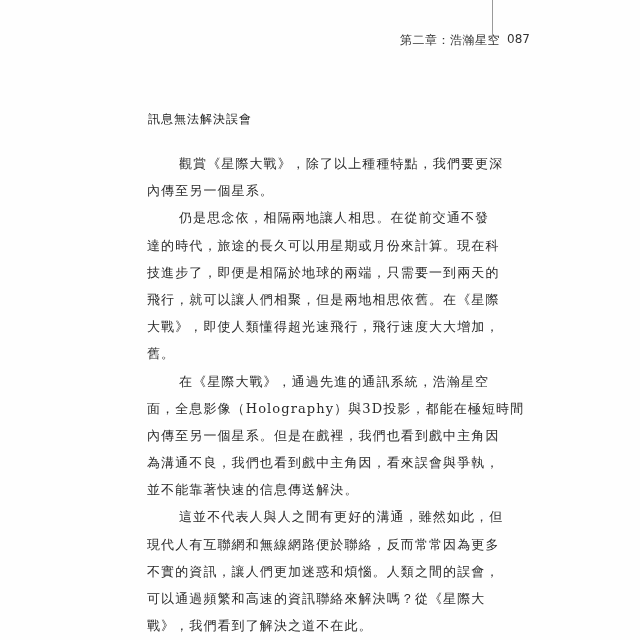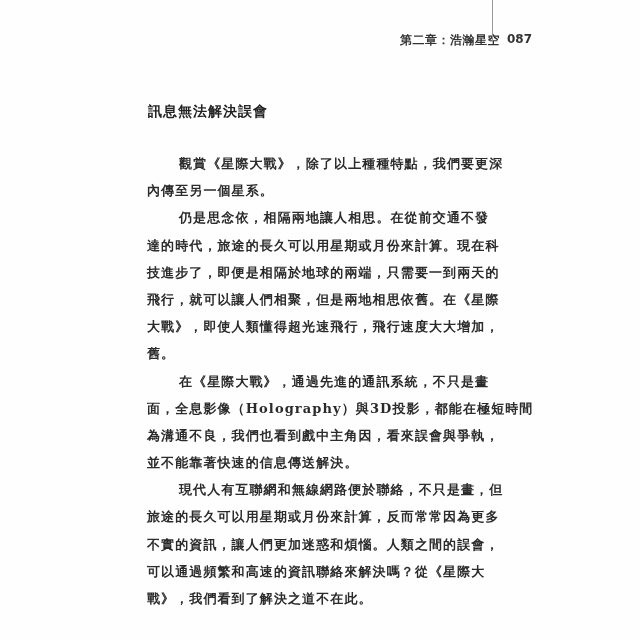--- a/index.html
+++ b/index.html
@@ -13,21 +13,20 @@
       position: relative;
       overflow: hidden;
       font-family: "DejaVu Serif", "Liberation Serif", serif;
       color: #2a2a2a;
     }
     .page {
       position: absolute;
       left: 0; top: 0;
       width: 640px; height: 640px;
       background: #fefefe;
-      font-weight: bold;
     }
     .running-head {
       position: absolute;
       top: 32px;
       left: 390px;
       font-family: "DejaVu Sans", "Liberation Sans", sans-serif;
       font-size: 12px;
       color: #333;
       white-space: nowrap;
     }
@@ -46,23 +45,23 @@
       position: absolute;
       left: 492px;
       top: 0;
       width: 1px;
       height: 42px;
       background: #9a9a9a;
     }
     .section-title {
       position: absolute;
       left: 148px;
-      top: 103px;
+      top: 111px;
       font-family: "DejaVu Sans", "Liberation Sans", sans-serif;
-      font-size: 14px;
+      font-size: 12px;
       letter-spacing: 1px;
       color: #222;
       white-space: nowrap;
       text-align: center;
     }
     .body-text {
       position: absolute;
       left: 147px;
       top: 150px;
       width: 350px;
@@ -94,24 +93,25 @@
 
   <div class="body-text">
     <div class="line indent">觀賞《星際大戰》，除了以上種種特點，我們要更深</div>
     <div class="line">內傳至另一個星系。</div>
     <div class="line indent">仍是思念依，相隔兩地讓人相思。在從前交通不發</div>
     <div class="line">達的時代，旅途的長久可以用星期或月份來計算。現在科</div>
     <div class="line">技進步了，即便是相隔於地球的兩端，只需要一到兩天的</div>
     <div class="line">飛行，就可以讓人們相聚，但是兩地相思依舊。在《星際</div>
     <div class="line">大戰》，即使人類懂得超光速飛行，飛行速度大大增加，</div>
     <div class="line">舊。</div>
-    <div class="line indent">在《星際大戰》，通過先進的通訊系統，不只是畫</div>
+    <div class="line indent">在《星際大戰》，通過先進的通訊系統，浩瀚星空</div>
     <div class="line">面，全息影像（Holography）與3D投影，都能在極短時間</div>
+    <div class="line">內傳至另一個星系。但是在戲裡，我們也看到戲中主角因</div>
     <div class="line">為溝通不良，我們也看到戲中主角因，看來誤會與爭執，</div>
     <div class="line">並不能靠著快速的信息傳送解決。</div>
-    <div class="line indent">現代人有互聯網和無線網路便於聯絡，不只是畫，但</div>
-    <div class="line">旅途的長久可以用星期或月份來計算，反而常常因為更多</div>
+    <div class="line indent">這並不代表人與人之間有更好的溝通，雖然如此，但</div>
+    <div class="line">現代人有互聯網和無線網路便於聯絡，反而常常因為更多</div>
     <div class="line">不實的資訊，讓人們更加迷惑和煩惱。人類之間的誤會，</div>
     <div class="line">可以通過頻繁和高速的資訊聯絡來解決嗎？從《星際大</div>
     <div class="line">戰》，我們看到了解決之道不在此。</div>
   </div>
 
 </div>
 
 </body></html>

